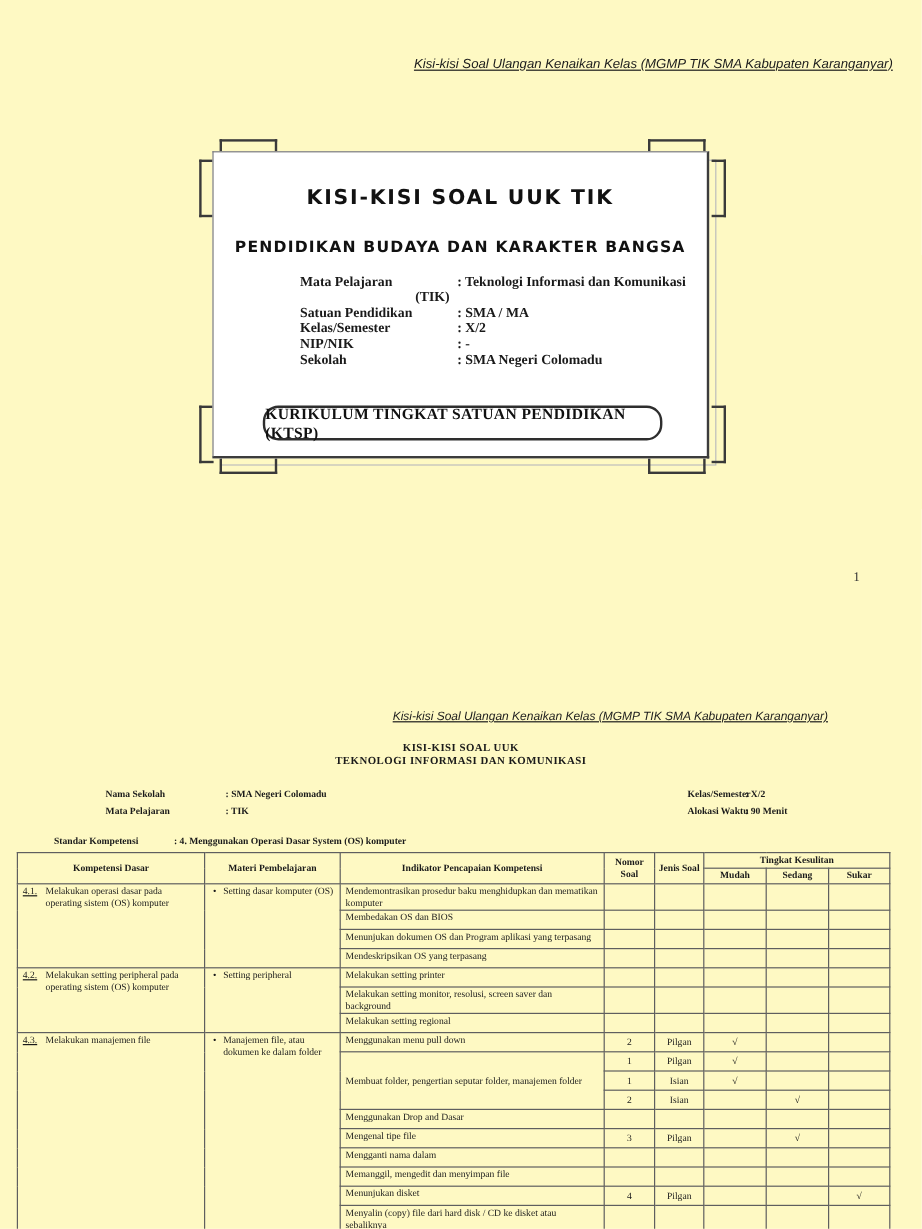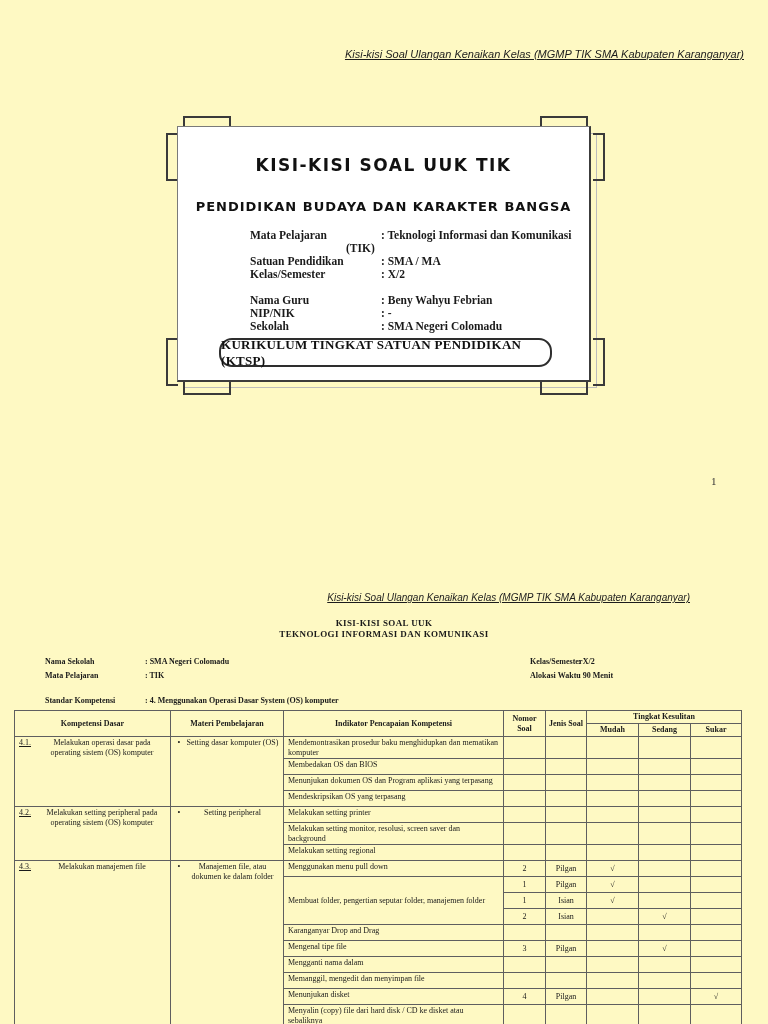--- a/index.html
+++ b/index.html
@@ -54,39 +54,39 @@
     font-weight:bold; font-size:13px; letter-spacing:0.3px; color:#111;
   }
   .pagenum { position:absolute; left:711px; top:475px; font-size:11px; color:#333; }
 
   
   .doc-title { position:absolute; left:14px; top:618px; width:740px; text-align:center;
                font-weight:bold; font-size:9px; line-height:11px; letter-spacing:0.4px; }
   .info { position:absolute; font-weight:bold; font-size:8px; line-height:14px; }
   .info-left { left:45px; top:655px; }
   .info-right { left:530px; top:655px; }
-  .irow { display:flex; white-space:nowrap; }
+  .irow { display:flex; white-space:nowrap;margin-left:43px; }
   .info-left .ilabel { flex:0 0 100px; width:100px; }
   .info-right .ilabel { flex:0 0 48px; width:48px; }
   .sk { position:absolute; left:45px; top:696px; font-weight:bold; font-size:8px; display:flex; white-space:nowrap; }
   .sk .ilabel { flex:0 0 100px; width:100px; }
 
   table.kisi {
     position:absolute; left:14px; top:710px; width:727px;
     border-collapse:collapse; table-layout:fixed; font-size:8px;
   }
   .kisi th, .kisi td { border:1px solid #5f5f5f; }
   .kisi th { font-weight:bold; text-align:center; vertical-align:middle; padding:1px 2px; font-size:8px; line-height:10px; }
   .kisi td { padding:1px 4px; line-height:9.5px; vertical-align:top; height:13px; }
   .kisi td.num { text-align:center; padding:1px 1px; vertical-align:middle; }
   .kisi td.ind.vmid { vertical-align:middle; }
   .cellflex { display:flex; gap:3px; }
   .kdnum { flex:0 0 16px; width:16px;text-decoration:underline; }
   .bullet { flex:0 0 8px; width:8px; text-align:center; }
-  .kdtext, .mattext { flex:1 1 auto;text-align:center; }
+  .kdtext, .mattext { flex:1 1 auto; }
 </style>
 </head>
 <body>
 
 <div class="canvas">
 
   <div class="running-header rh-p1">
     <span>Kisi-kisi Soal Ulangan Kenaikan Kelas (MGMP TIK SMA Kabupaten Karanganyar)</span>
   </div>
 
@@ -113,24 +113,20 @@
         <span class="flabel"></span>
         <span class="fvalue">(TIK)</span>
       </div>
       <div class="frow">
         <span class="flabel">Satuan Pendidikan</span>
         <span class="fvalue">: SMA / MA</span>
       </div>
       <div class="frow">
         <span class="flabel">Kelas/Semester</span>
         <span class="fvalue">: X/2</span>
-      </div>
-      <div class="frow gap">
-        <span class="flabel">Nama Guru</span>
-        <span class="fvalue">: Beny Wahyu Febrian</span>
       </div>
       <div class="frow">
         <span class="flabel">NIP/NIK</span>
         <span class="fvalue">: -</span>
       </div>
       <div class="frow">
         <span class="flabel">Sekolah</span>
         <span class="fvalue">: SMA Negeri Colomadu</span>
       </div>
     </div>
@@ -319,21 +315,21 @@
           <td class="num chk"></td>
         </tr>
         <tr>
           <td class="num">2</td>
           <td class="num">Isian</td>
           <td class="num chk"></td>
           <td class="num chk">√</td>
           <td class="num chk"></td>
         </tr>
         <tr>
-          <td class="ind">Karanganyar Drop and Drag</td>
+          <td class="ind">Menggunakan Drop and Dasar</td>
           <td class="num"></td>
           <td class="num"></td>
           <td class="num chk"></td>
           <td class="num chk"></td>
           <td class="num chk"></td>
         </tr>
         <tr>
           <td class="ind">Mengenal tipe file</td>
           <td class="num">3</td>
           <td class="num">Pilgan</td>

